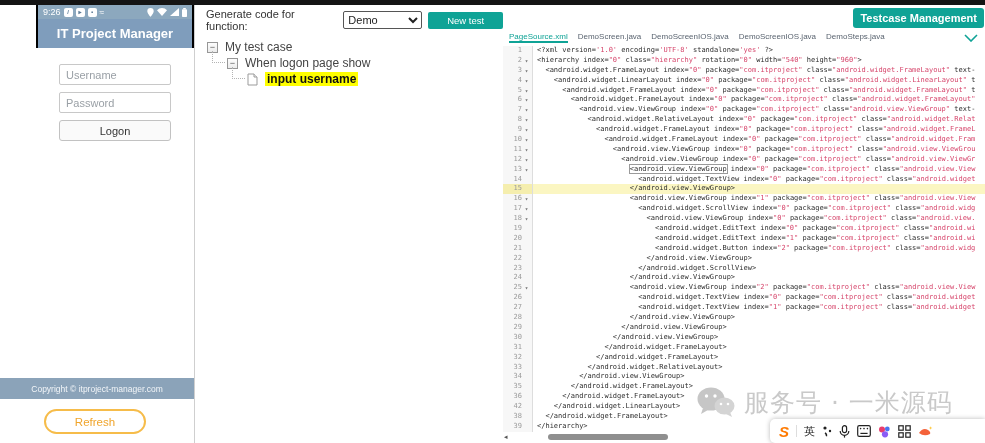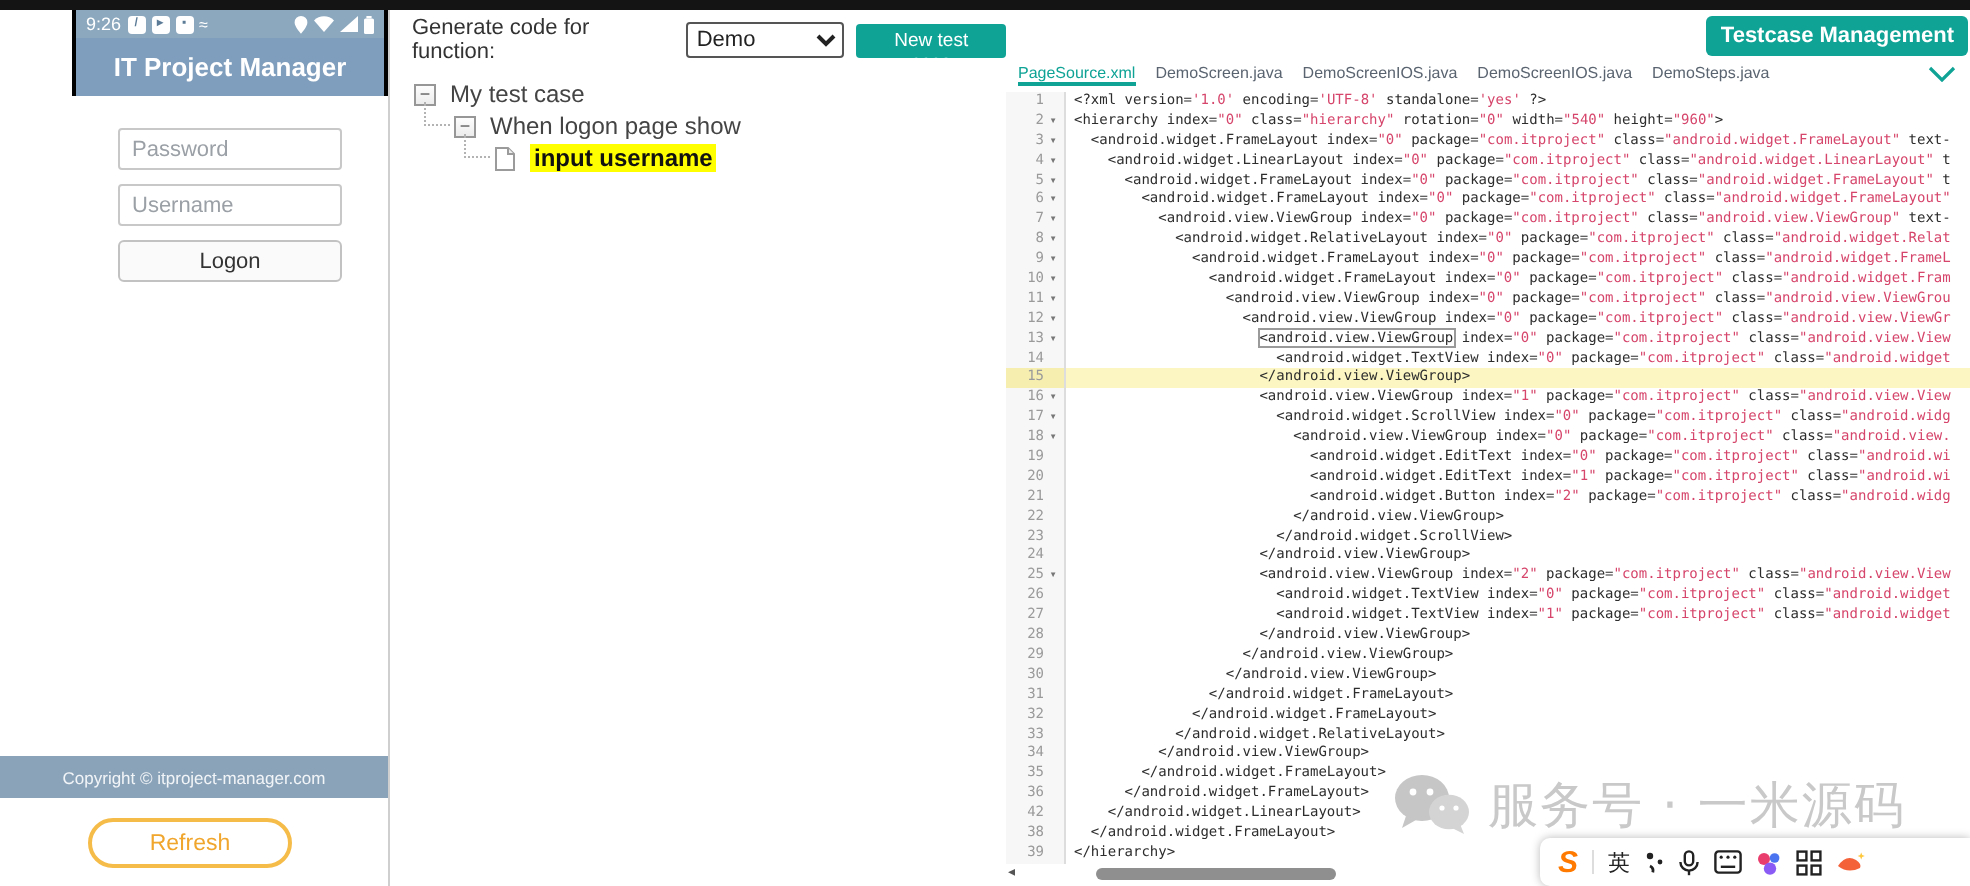--- a/index.html
+++ b/index.html
@@ -115,22 +115,22 @@
               <rect x="1.2" y="0" width="2.6" height="1.2" fill="#fff"></rect>
               <rect x="0" y="1.2" width="5" height="7.8" rx="0.8" fill="#fff"></rect>
             </svg>
         </span>
       </div>
       <div class="appbar">
         <span>IT Project Manager</span>
       </div>
     </div>
     <div class="pform">
+      <input type="text" placeholder="Username" style="">
       <input type="text" placeholder="Password" style="">
-      <input type="text" placeholder="Username" style="">
       <button class="logon">Logon</button>
     </div>
     <div class="copyrightbar">
       <span>Copyright © itproject-manager.com</span>
     </div>
     <button class="refresh">Refresh</button>
   </div>
 
   <div class="midpanel">
     <div class="genrow">

